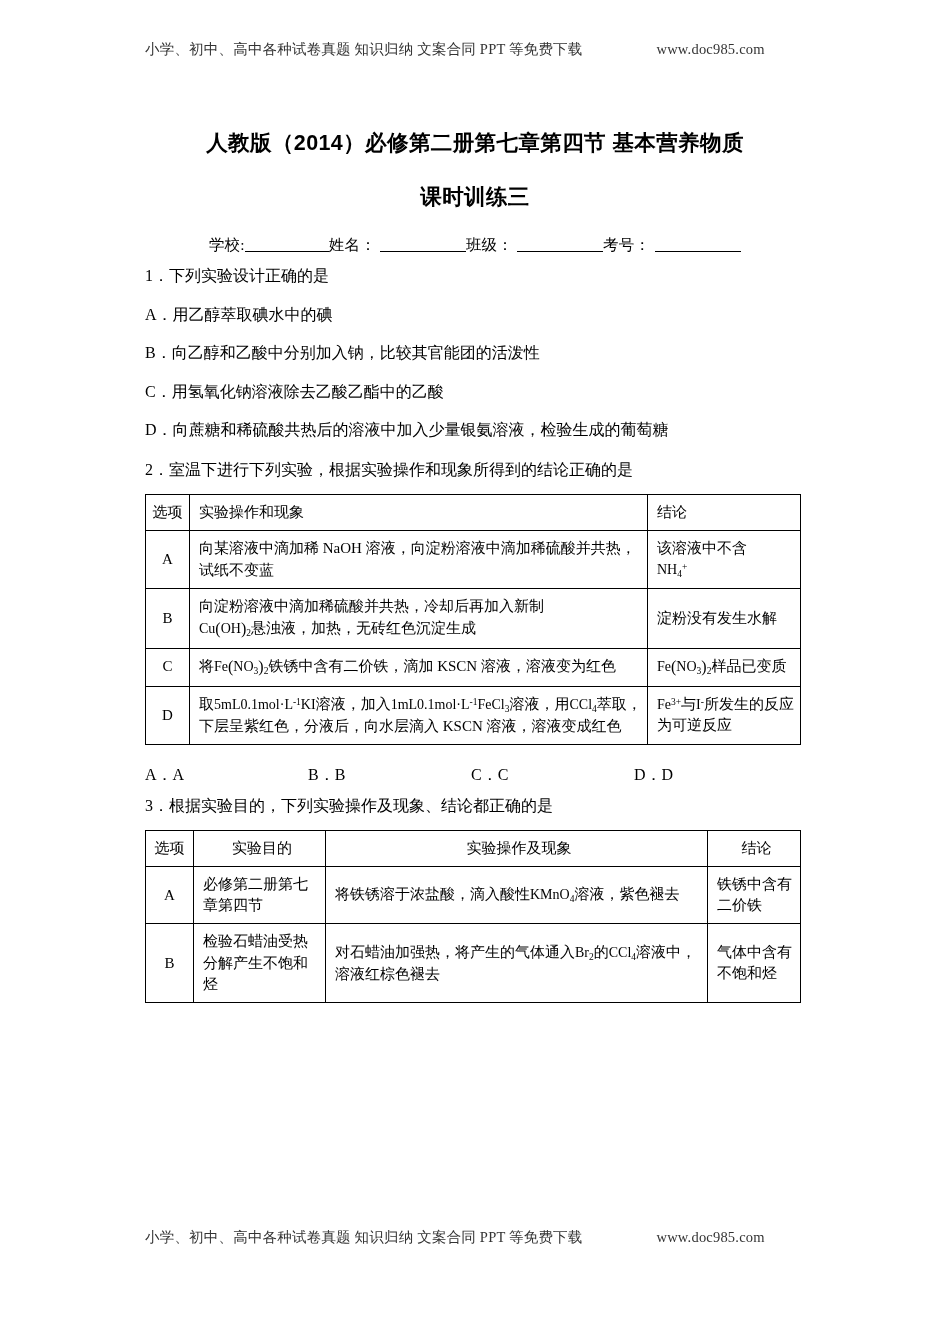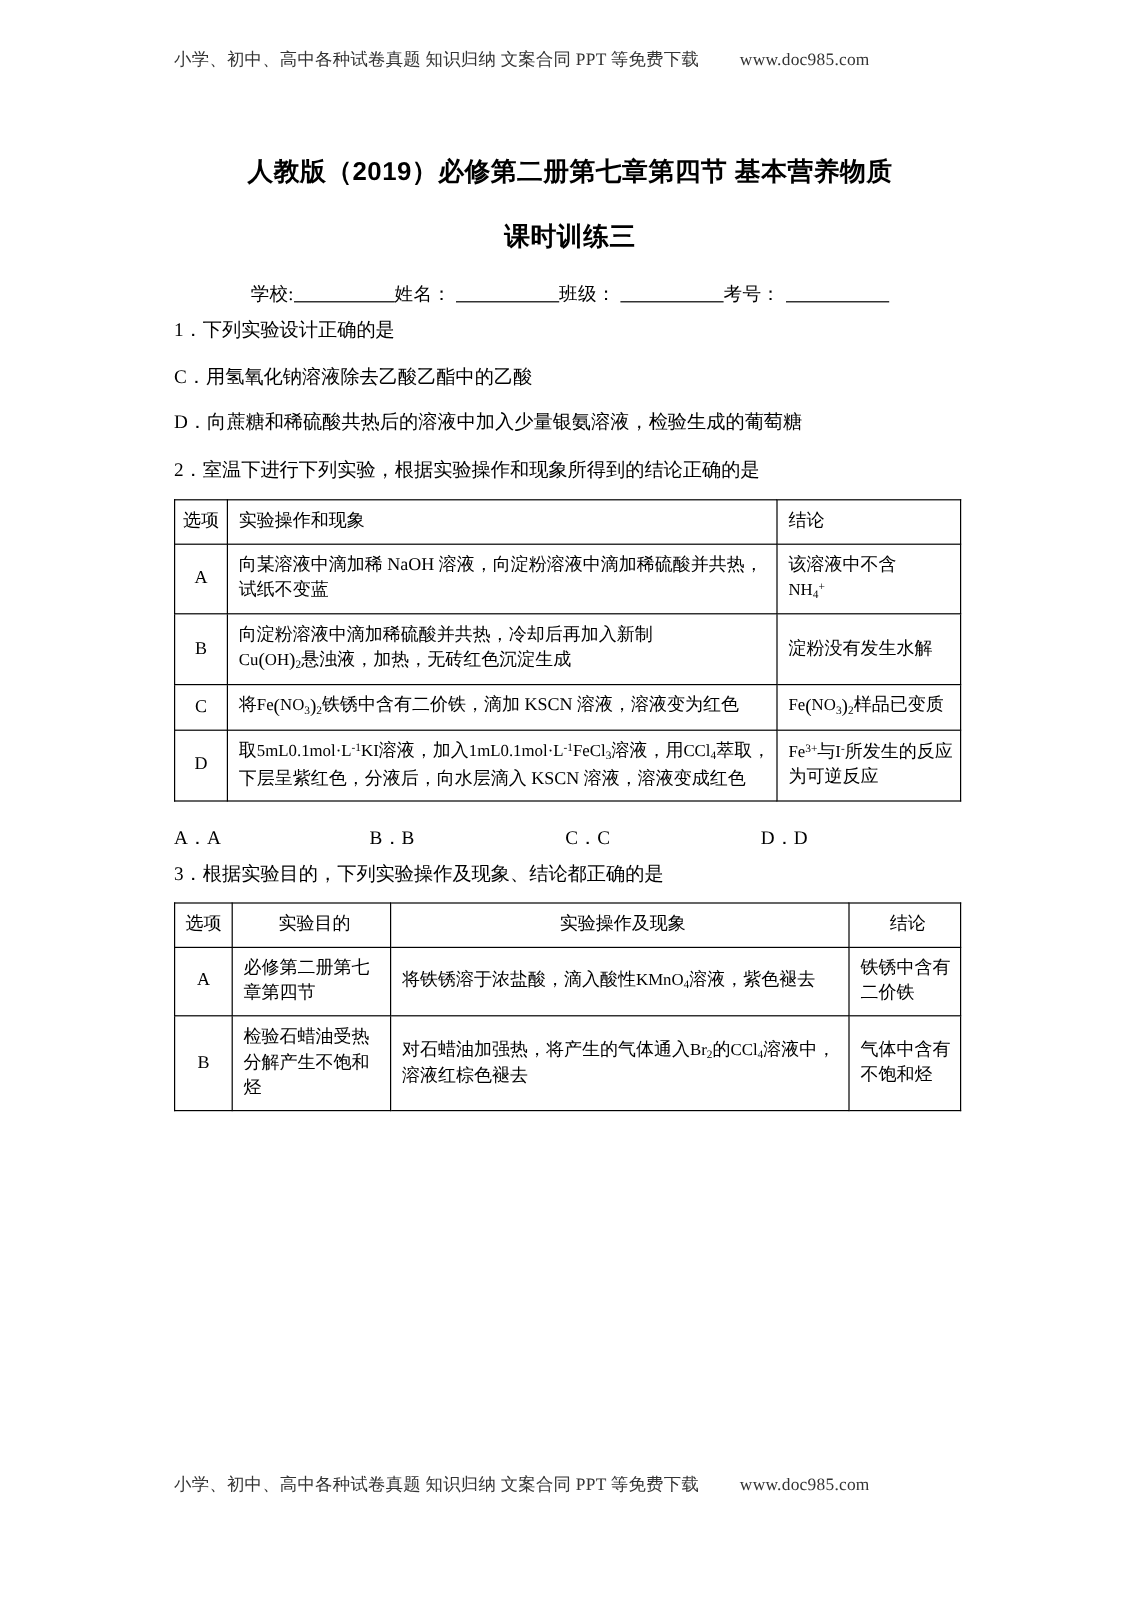--- a/index.html
+++ b/index.html
@@ -28,20 +28,21 @@
     font-size: 14.5px;
     color: #333333;
     letter-spacing: 0.2px;
   }
   .running .inner {
     margin: 0 auto;
     width: 660px;
     display: flex;
     justify-content: flex-start;
     align-items: baseline;
+    gap: 40px;
   }
   .running .txt { white-space: nowrap; }
   .running .url {
     margin-left: 34px;
     white-space: nowrap;
   }
   #hdr { top: 40px; }
   #ftr { top: 1228px; }
 
   
@@ -157,29 +158,31 @@
 
   <div class="running" id="hdr">
     <div class="inner">
       <span class="txt">小学、初中、高中各种试卷真题 知识归纳 文案合同 PPT 等免费下载</span>
       <span class="url">www.doc985.com</span>
     </div>
   </div>
 
   <div id="content">
 
-    <div class="doc-title" id="title-line1">人教版（2019）必修第二册第七章第四节 基本营养物质</div>
+    <div class="doc-title" id="title-line1">人教版（2014）必修第二册第七章第四节 基本营养物质</div>
     <div class="doc-title" id="title-line2">课时训练三</div>
 
     <div class="idline">
       <span class="lbl">学校:</span><span class="blank w1"></span><span class="lbl">姓名：</span><span class="blank w2"></span><span class="lbl">班级：</span><span class="blank w3"></span><span class="lbl">考号：</span><span class="blank w4"></span>
     </div>
 
 
     <div class="qline">1．下列实验设计正确的是</div>
+    <div class="opt">A．用乙醇萃取碘水中的碘</div>
+    <div class="opt">B．向乙醇和乙酸中分别加入钠，比较其官能团的活泼性</div>
     <div class="opt">C．用氢氧化钠溶液除去乙酸乙酯中的乙酸</div>
     <div class="opt">D．向蔗糖和稀硫酸共热后的溶液中加入少量银氨溶液，检验生成的葡萄糖</div>
 
     <div class="qline q-spaced">2．室温下进行下列实验，根据实验操作和现象所得到的结论正确的是</div>
 
     <table class="exp">
       <colgroup>
         <col class="t1-c1">
           <col class="t1-c2">
           <col class="t1-c3">

